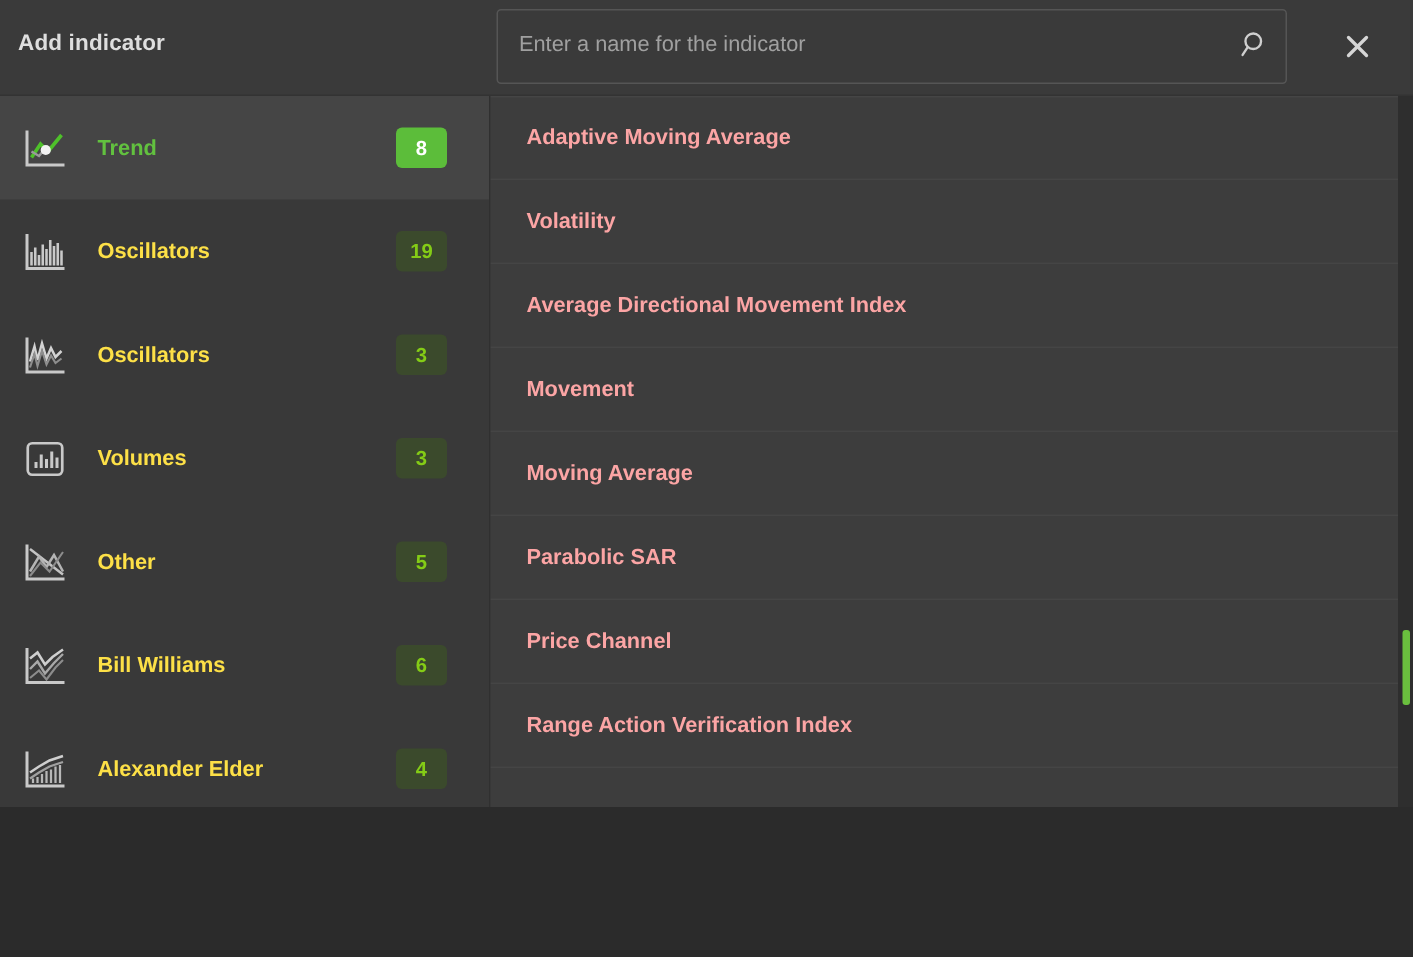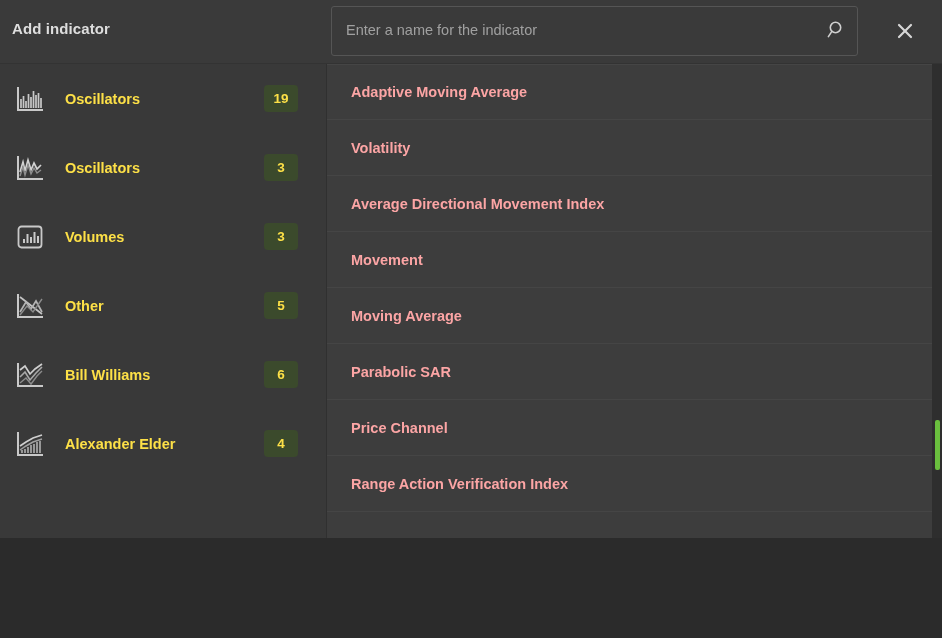--- a/index.html
+++ b/index.html
@@ -120,21 +120,21 @@
     padding-left: 14px;
   }
   .cat.active .cat-label { color: #62c13f; }
   .cat-badge {
     flex: 0 0 auto;
     min-width: 34px;
     height: 27px;
     margin-right: 28px;
     border-radius: 4px;
     background: #3b4a2c;
-    color: #fde047;
+    color: #84cc16;
     font-size: 13.5px;
     font-weight: bold;
     display: flex;
     align-items: center;
     justify-content: center;
     box-sizing: border-box;
     padding: 0 8px;
   }
   .cat.active .cat-badge {
     background: #5cbd3a;
@@ -210,20 +210,32 @@
         <line x1="3" y1="3" x2="15" y2="15" stroke="#d6d6d6" stroke-width="2.2" stroke-linecap="round"></line>
         <line x1="15" y1="3" x2="3" y2="15" stroke="#d6d6d6" stroke-width="2.2" stroke-linecap="round"></line>
       </svg>
     </div>
   </div>
 
   <div class="body">
 
     <div class="sidebar">
 
+      <div class="cat active">
+        <span class="cat-icon">
+          <svg width="30" height="28" viewBox="0 0 30 28" aria-hidden="true">
+            <path d="M3 2 L3 25 L28 25" fill="none" stroke="#c9c9c9" stroke-width="2"></path>
+            <path d="M6 20 L12 11 L17 16 L26 5" fill="none" stroke="#4ec12a" stroke-width="2.4"></path>
+            <path d="M6 16 L11 19 L16 13" fill="none" stroke="#9a9a9a" stroke-width="1.6"></path>
+            <circle cx="15.5" cy="15" r="3.4" fill="#f2f2f2"></circle>
+          </svg>
+        </span>
+        <span class="cat-label">Trend</span>
+        <span class="cat-badge">8</span>
+      </div>
 
       <div class="cat">
         <span class="cat-icon">
           <svg width="30" height="28" viewBox="0 0 30 28" aria-hidden="true">
             <path d="M3 2 L3 25 L28 25" fill="none" stroke="#c9c9c9" stroke-width="2"></path>
             <g stroke="#c9c9c9" stroke-width="1.7">
               <line x1="6" y1="14" x2="6" y2="23"></line>
               <line x1="8.5" y1="11" x2="8.5" y2="23"></line>
               <line x1="11" y1="16" x2="11" y2="23"></line>
               <line x1="13.5" y1="9" x2="13.5" y2="23"></line>

